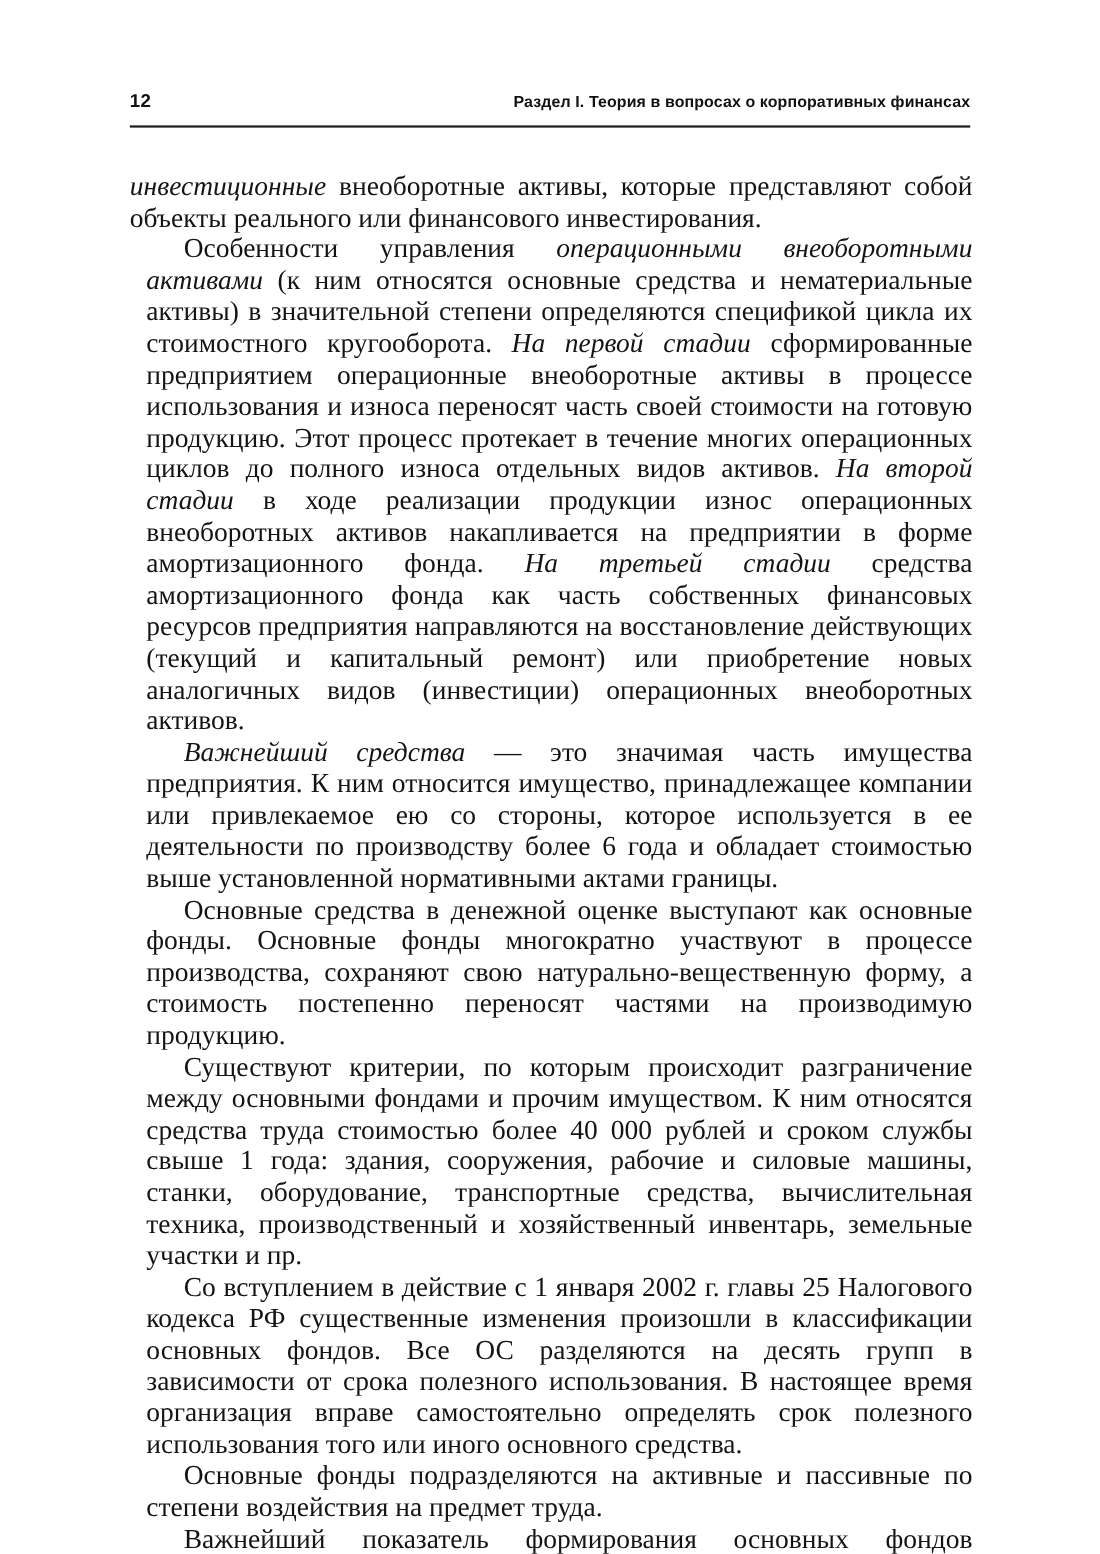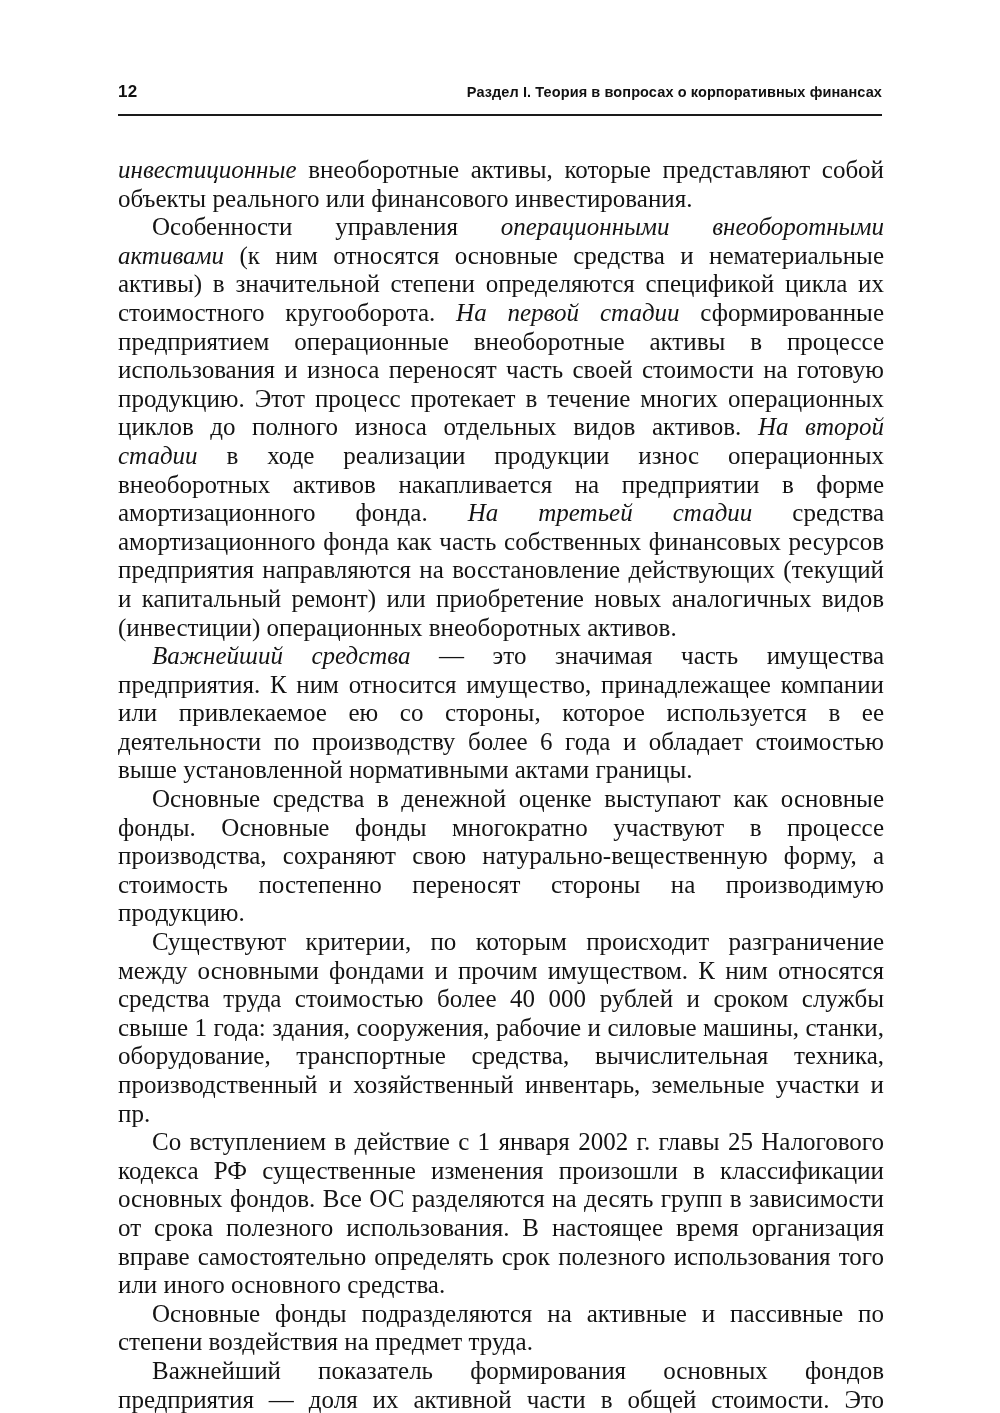--- a/index.html
+++ b/index.html
@@ -64,20 +64,21 @@
     text-justify: inter-word;
     color: #141414;
     hyphens: manual;
   }
   .body-text p {
     margin: 0;
     text-indent: 0;
   }
   .body-text p.ind {
     text-indent: 34px;
+    margin-left: 15px;
   }
   .body-text p:last-child {
     text-align: left;
   }
   i {
     font-style: italic;
   }
 </style>
 </head>
 <body>
@@ -88,21 +89,21 @@
     <span class="page-number">12</span>
     <span class="header-title">Раздел I. Теория в вопросах о корпоративных финансах</span>
   </div>
 
   <div class="header-rule"></div>
 
   <div class="body-text" id="body-text">
       <p><i>инвестиционные</i><span> внеоборотные активы, которые представляют собой объекты реального или финансового инвестирования.</span></p>
       <p class="ind"><span>Особенности управления </span><i>операционными внеоборотными активами</i><span> (к ним относятся основные средства и нематериальные активы) в значительной степени определяются спецификой цикла их стоимостного кругооборота. </span><i>На первой стадии</i><span> сформированные предприятием операционные внеоборотные активы в процессе использования и износа переносят часть своей стоимости на готовую продукцию. Этот процесс протекает в течение многих операционных циклов до полного износа отдельных видов активов. </span><i>На второй стадии</i><span> в ходе реализации продукции износ операционных внеоборотных активов накапливается на предприятии в форме амортизационного фонда. </span><i>На третьей стадии</i><span> средства амортизационного фонда как часть собственных финансовых ресурсов предприятия направляются на вос­становление действующих (текущий и капитальный ремонт) или приобретение новых аналогичных видов (инвестиции) операционных внеоборотных активов.</span></p>
       <p class="ind"><i>Важнейший средства</i><span> — это значимая часть имущества предприятия. К ним относится имущество, принадлежащее компании или привлекаемое ею со стороны, которое используется в ее деятельности по производству более 6 года и обладает стоимостью выше установленной нормативными актами границы.</span></p>
-      <p class="ind"><span>Основные средства в денежной оценке выступают как основные фонды. Ос­новные фонды многократно участвуют в процессе производства, сохраняют свою натурально-вещественную форму, а стоимость постепенно переносят стороны на производимую продукцию.</span></p>
+      <p class="ind"><span>Основные средства в денежной оценке выступают как основные фонды. Ос­новные фонды многократно участвуют в процессе производства, сохраняют свою натурально-вещественную форму, а стоимость постепенно переносят частями на производимую продукцию.</span></p>
       <p class="ind"><span>Существуют критерии, по которым происходит разграничение между основ­ными фондами и прочим имуществом. К ним относятся средства труда стоимо­стью более 40 000 рублей и сроком службы свыше 1 года: здания, сооружения, рабочие и силовые машины, станки, оборудование, транспортные средства, вычислительная техника, производственный и хозяйственный инвентарь, зе­мельные участки и пр.</span></p>
       <p class="ind"><span>Со вступлением в действие с 1 января 2002 г. главы 25 Налогового кодекса РФ существенные изменения произошли в классификации основных фондов. Все ОС разделяются на десять групп в зависимости от срока полезного исполь­зования. В настоящее время организация вправе самостоятельно определять срок полезного использования того или иного основного средства.</span></p>
       <p class="ind"><span>Основные фонды подразделяются на активные и пассивные по степени воздействия на предмет труда.</span></p>
       <p class="ind"><span>Важнейший показатель формирования основных фондов предприятия — доля их активной части в общей стоимости. Это напрямую связано с производ­ственной мощностью предприятия, объемом выпуска продукции, выручкой от реализации и др.</span></p>
       <p class="ind"><span>Основные фонды выступают в натуральной и стоимостной форме.</span></p>
     </div>
 
 </div>
 
 </body></html>

